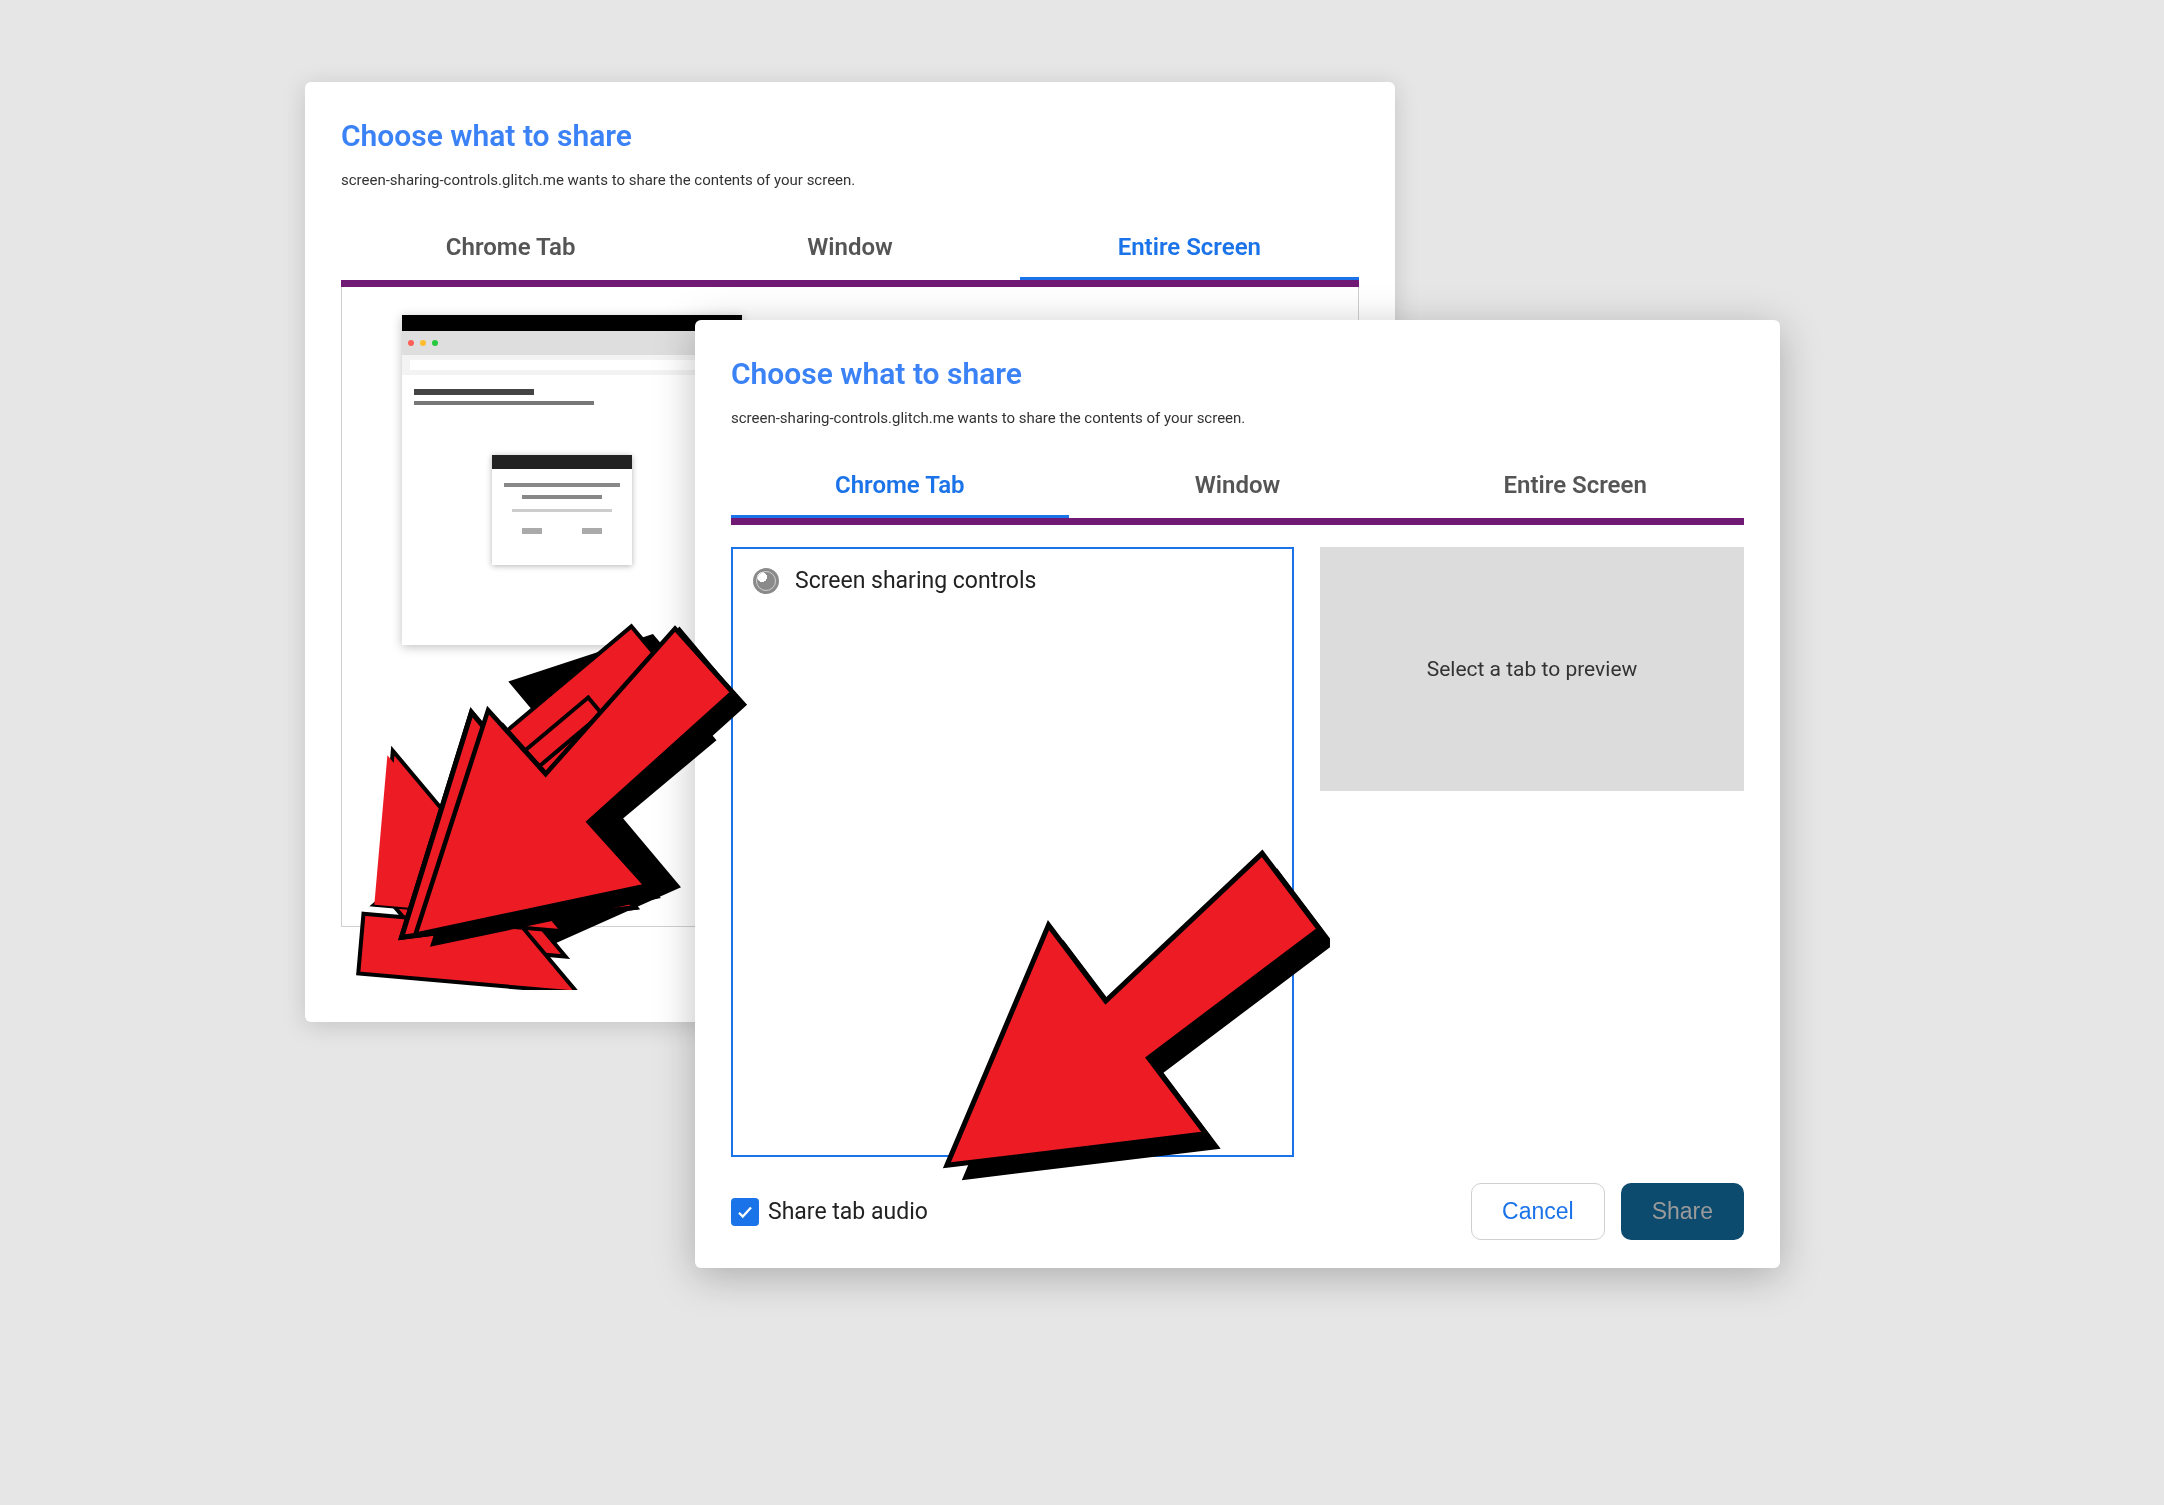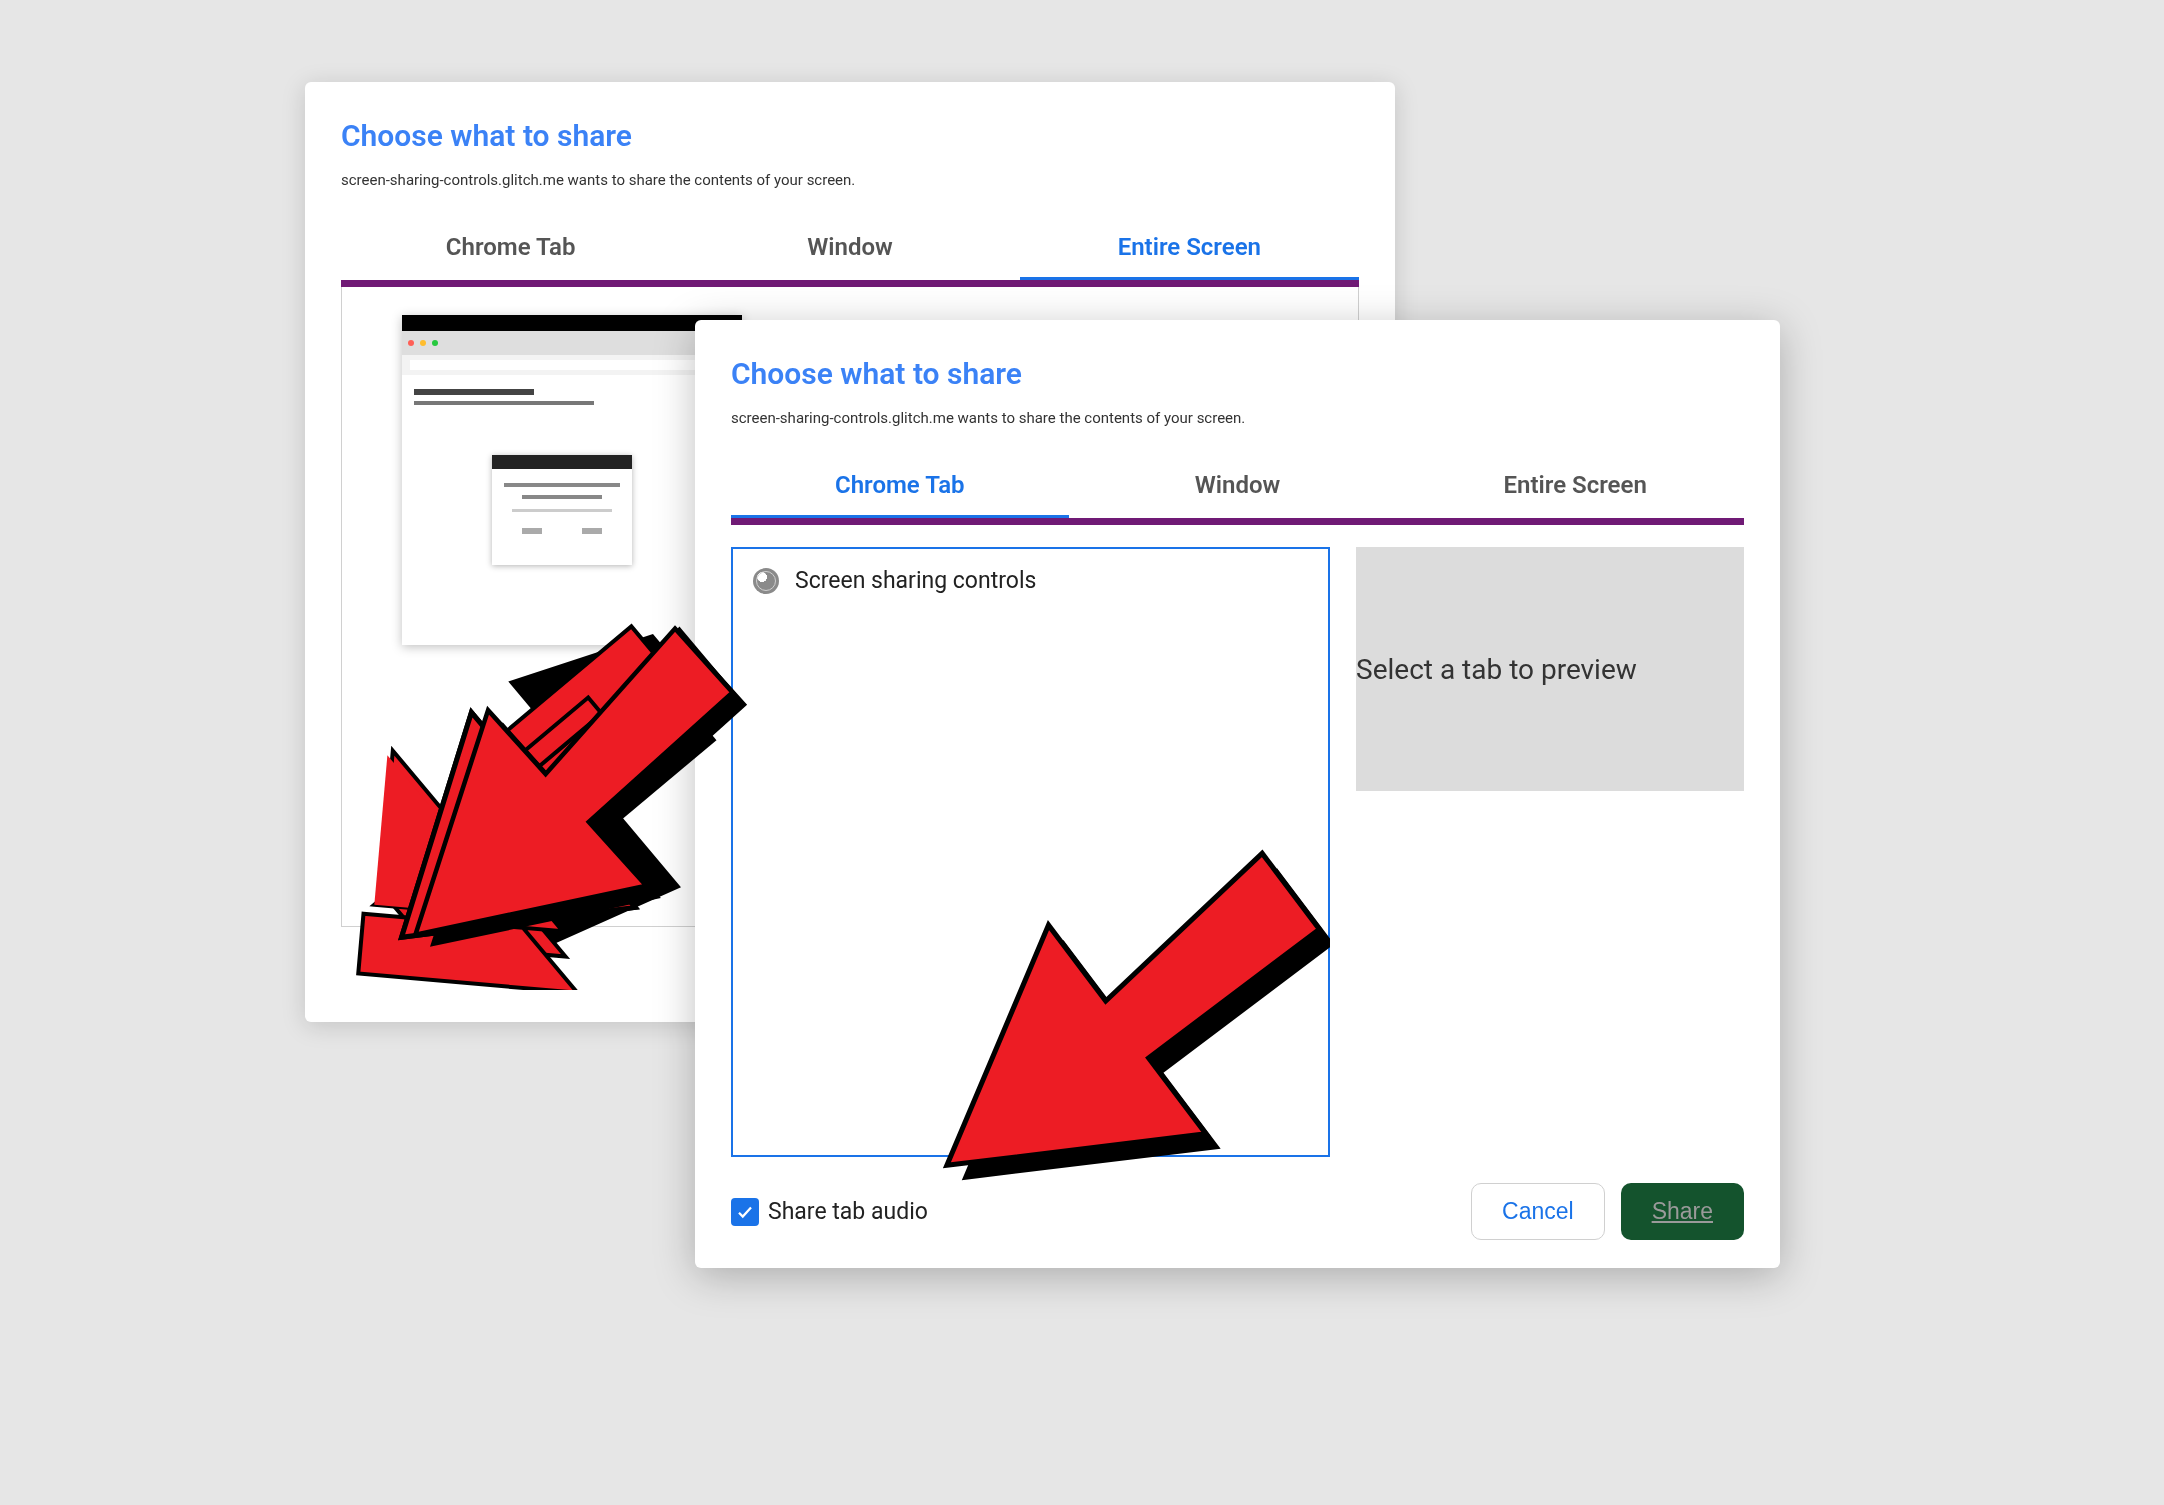--- a/index.html
+++ b/index.html
@@ -93,24 +93,24 @@
     padding: 18px 20px;
   }
   .tab-item { display:flex; align-items:center; gap:16px; font-size:23px; color:#222; cursor:pointer;}
   .globe-icon {
     width:26px; height:26px; border-radius:50%;
     background: radial-gradient(circle at 35% 35%, #fff 0 20%, transparent 21%), #8a8a8a;
     position:relative; flex-shrink:0;
   }
   .globe-icon::after{ content:""; position:absolute; inset:3px; border:1.5px solid #d0d0d0; border-radius:50%;}
   .preview-box {
-    width: 388px; height: 244px;
+    width: 424px; height: 244px;
     background:#dcdcdc;
-    display:flex; align-items:center; justify-content:flex-start;
-    font-size:28px; color:#333;
+    display:flex; align-items:center; justify-content:center;
+    font-size:21px; color:#333;
   }
 
   .footer-row {
     display:flex; align-items:center; justify-content:space-between;
     margin-top:26px;
   }
   .chk-wrap { display:flex; align-items:center; gap:9px; font-size:23px; color:#222; }
   .chk {
     width:28px; height:28px; background:#1a73e8; border-radius:4px;
     display:flex; align-items:center; justify-content:center;
@@ -119,21 +119,21 @@
   .btns-row { display:flex; gap:16px; }
   .btn {
     padding: 14px 30px;
     font-size:23px; font-weight:500;
     border-radius:10px;
     border:1px solid #d0d0d0;
     background:#fff;
     cursor:pointer;
   }
   .btn.cancel { color:#1a73e8; }
-  .btn.share  { color:#9a9a9a; background:#14532d; border-color:transparent;text-decoration:underline; }
+  .btn.share  { color:#9a9a9a; background:#0c4a6e; border-color:transparent; }
 
   
   .arrow { position:absolute; pointer-events:none; }
   .arrow svg { display:block; }
 </style>
 </head>
 <body>
 
 <div class="dialog-back">
   <div class="dlg-title">Choose what to share</div>

